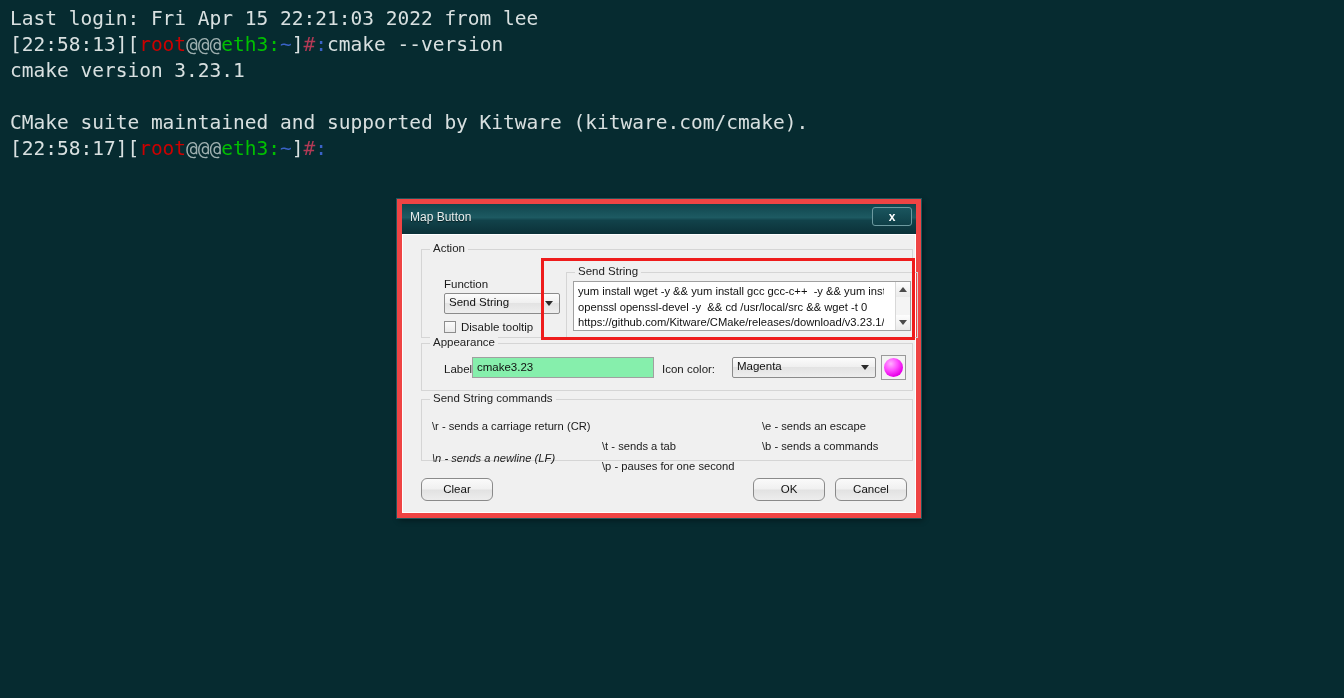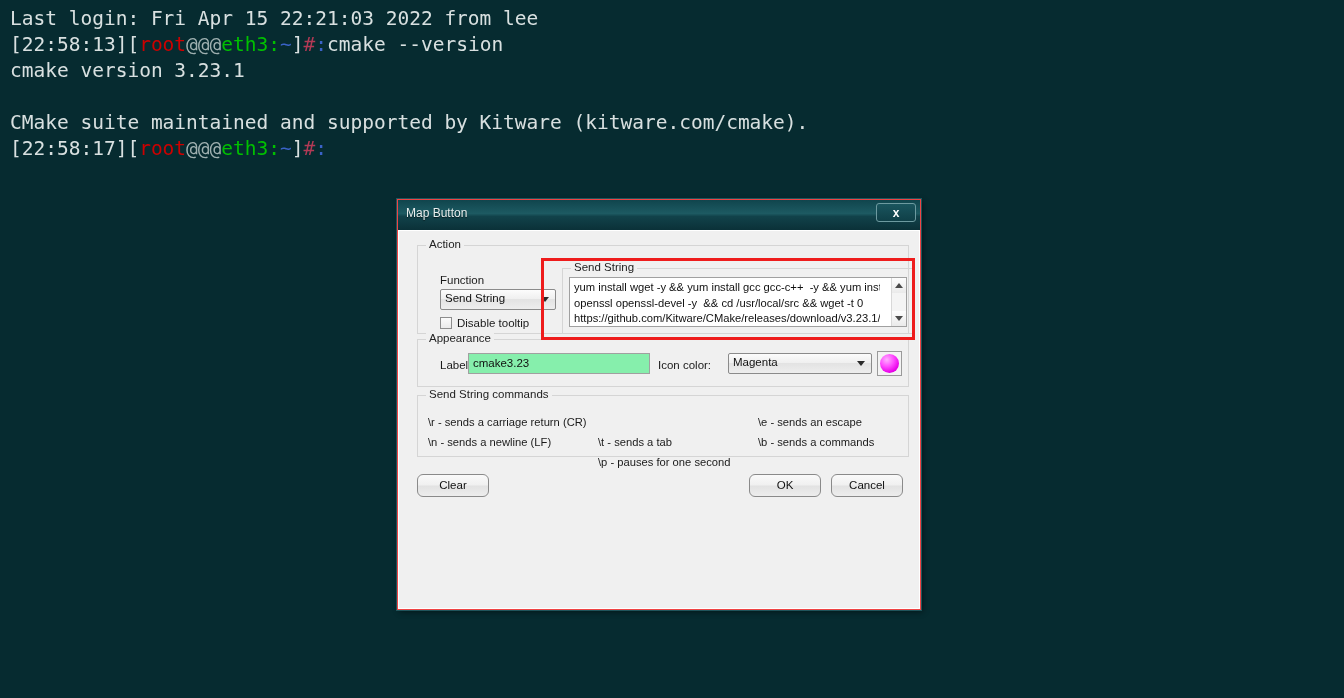--- a/index.html
+++ b/index.html
@@ -41,23 +41,23 @@
   .t-pink   { color: #b23a55; }
   .t-gray   { color: #9fb0b0; }
   .term-blank { height: 26px; }
 
   
   #dialog {
     position: absolute;
     left: 397px;
     top: 199px;
     width: 524px;
-    height: 411px;
-    box-sizing: border-box;
-    border: 1px solid #ef4444;
+    height: 319px;
+    box-sizing: border-box;
+    border: 5px solid #ef4444;
     box-shadow: 0 0 0 1px #20555c, 2px 2px 6px rgba(0,0,0,0.45);
     background: #f0f0f0;
   }
   #titlebar {
     position: relative;
     height: 30px;
     background: linear-gradient(to bottom, #10454d 0%, #1d5a62 45%, #11424a 55%, #0b3138 100%);
     border-bottom: 1px solid #0a2e34;
   }
   #title-text {
@@ -406,21 +406,21 @@
       <div id="color-swatch">
         <div id="color-dot"></div>
       </div>
     </div>
 
     <div class="group" id="grp-cmds">
       <span class="group-label">Send String commands</span>
       <span class="cmd-item" style="left:10px;  top:20px;">\r - sends a carriage return (CR)</span>
       <span class="cmd-item" style="left:180px; top:20px;margin-top:40px;">\p - pauses for one second</span>
       <span class="cmd-item" style="left:340px; top:20px;text-align:center;">\e - sends an escape</span>
-      <span class="cmd-item" style="left:10px;  top:40px;">\n - sends a newline (LF)</span>
+      <span class="cmd-item" style="left:10px;  top:52px;font-style:italic;">\n - sends a newline (LF)</span>
       <span class="cmd-item" style="left:180px; top:40px;">\t - sends a tab</span>
       <span class="cmd-item" style="left:340px; top:40px;">\b - sends a commands</span>
     </div>
 
     <div class="btn" id="btn-clear">Clear</div>
     <div class="btn" id="btn-ok">OK</div>
     <div class="btn" id="btn-cancel">Cancel</div>
   </div>
 </div>
 

